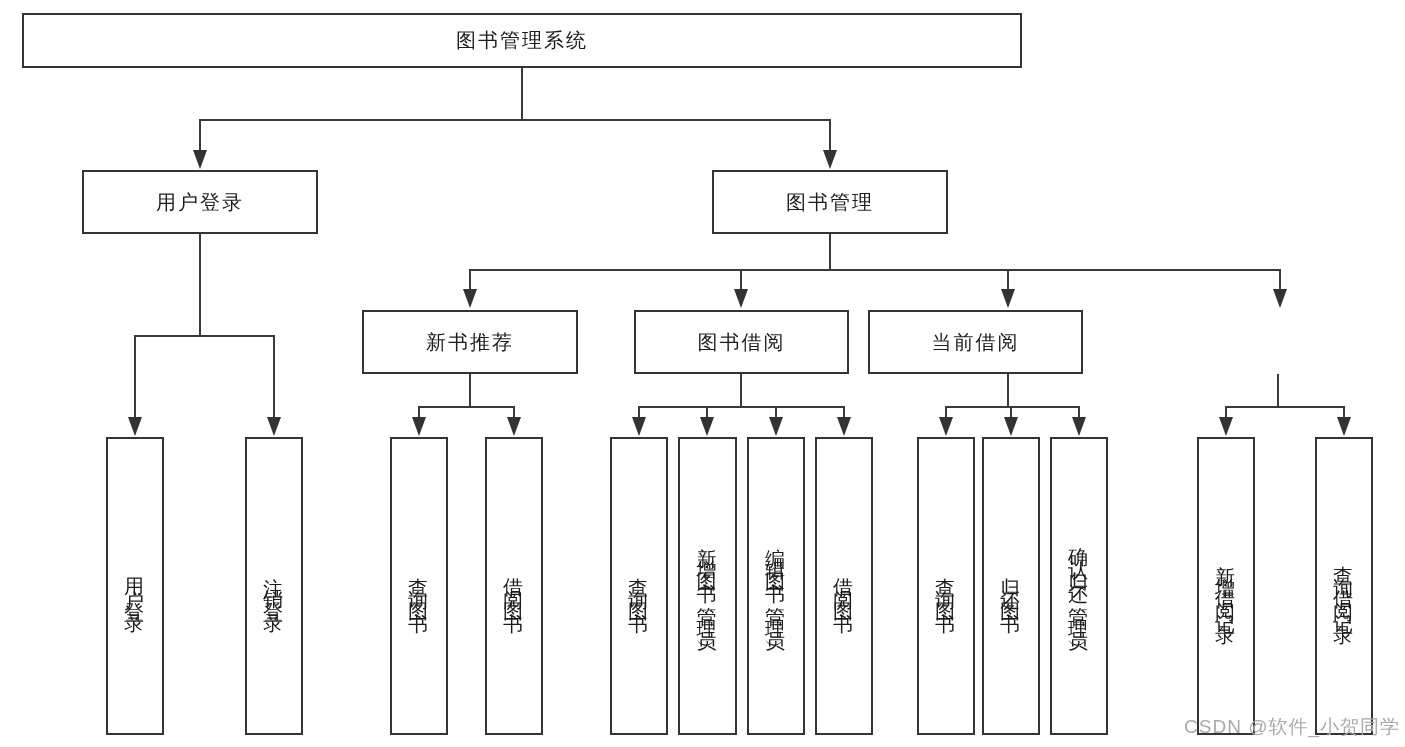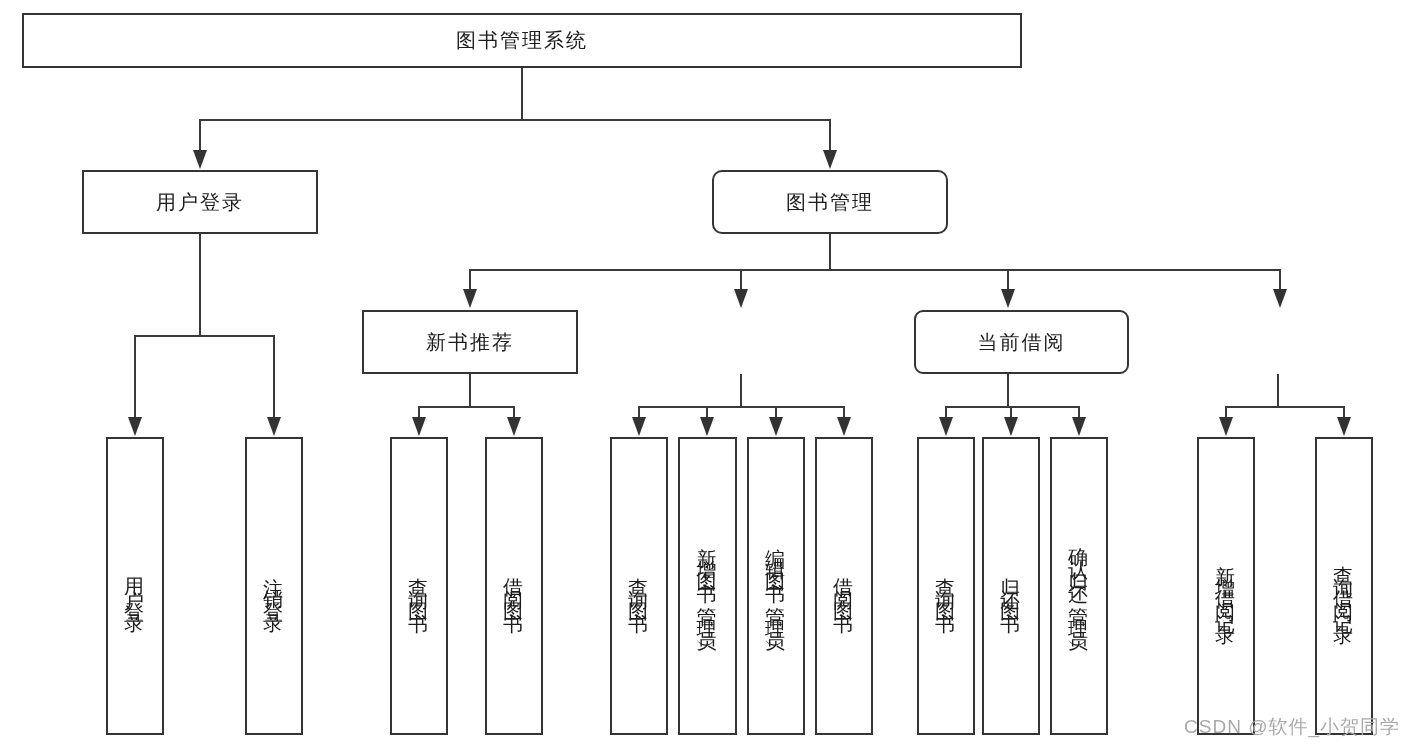--- a/index.html
+++ b/index.html
@@ -69,28 +69,31 @@
     <polygon points="1337,417 1351,417 1344,436"></polygon>
   </svg>
 
   <div class="node h" style="left:22px; top:13px; width:1000px; height:55px;">
     <span>图书管理系统</span>
   </div>
 
   <div class="node h" style="left:82px; top:170px; width:236px; height:64px;">
     <span>用户登录</span>
   </div>
-  <div class="node h" style="left:712px; top:170px; width:236px; height:64px;border-radius:10px;">
+  <div class="node h" style="left:712px; top:170px; width:236px; height:64px;">
     <span>图书管理</span>
   </div>
 
   <div class="node h" style="left:362px; top:310px; width:216px; height:64px;text-align:center;">
     <span>新书推荐</span>
   </div>
-  <div class="node h" style="left:914px; top:310px; width:215px; height:64px;border-radius:9px;">
+  <div class="node h" style="left:634px; top:310px; width:215px; height:64px;">
+    <span>图书借阅</span>
+  </div>
+  <div class="node h" style="left:868px; top:310px; width:215px; height:64px;">
     <span>当前借阅</span>
   </div>
 
   <div class="node leaf" style="left:106px; top:437px; width:58px; height:298px;">
     <span>用户登录</span>
   </div>
   <div class="node leaf" style="left:245px; top:437px; width:58px; height:298px;">
     <span>注销登录</span>
   </div>
 

